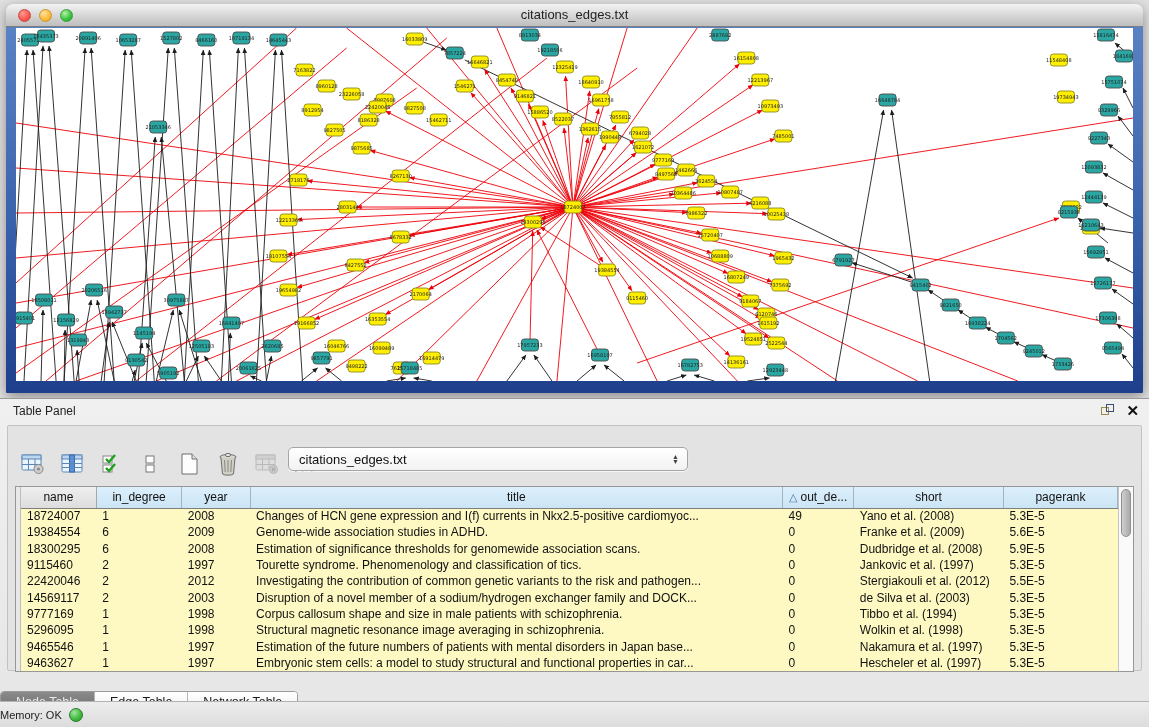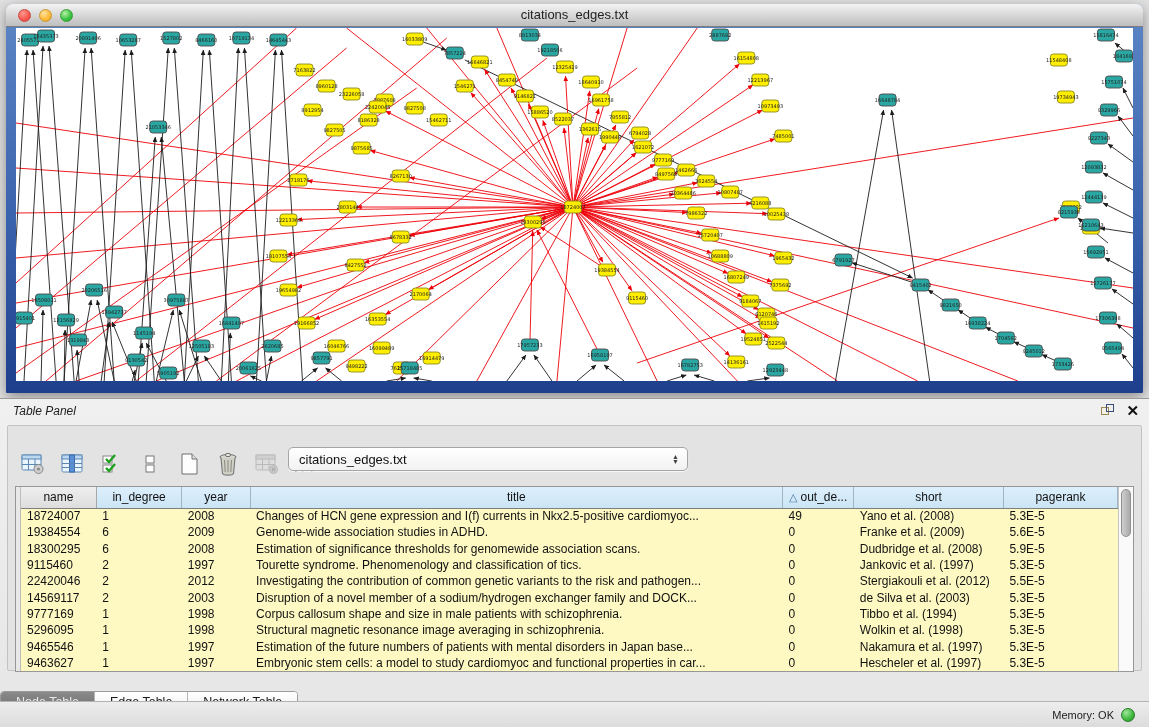--- a/index.html
+++ b/index.html
@@ -22,21 +22,21 @@
   .light.green  { background:radial-gradient(circle at 35% 30%, #b8f0a8, #36c13f 60%, #2aa32f); border:1px solid #36a136; }
   .win-title { position:absolute; left:0; right:0; top:3px; text-align:center;
                font-size:13px; color:#222; }
   .canvas { position:absolute; left:10px; right:10px; top:24px; bottom:12px; background:#fff; }
   .canvas svg { width:100%; height:100%; display:block; }
 
   
   .panel { position:absolute; left:0; top:398px; width:1149px; height:329px;
            background:linear-gradient(#f0f0f0,#e6e6e6); border-top:1px solid #9a9a9a; }
   .panel-titlebar { position:absolute; left:0; top:0; right:0; height:24px; }
-  .panel-title { position:absolute; left:13px; top:5px; font-size:12px; color:#222;font-style:italic; }
+  .panel-title { position:absolute; left:13px; top:5px; font-size:12px; color:#222; }
   .panel-controls { position:absolute; right:10px; top:4px; display:flex; gap:12px; align-items:center; }
   .float-icon { position:relative; width:13px; height:13px; }
   .float-icon .sq1 { position:absolute; left:0; top:3px; width:8px; height:8px; border:1.5px solid #9a8a55; background:#f4f0e4; }
   .float-icon .sq2 { position:absolute; left:5px; top:0; width:8px; height:8px; border:1.5px solid #3c4a78; background:transparent; }
   .close-x { font-size:15px; font-weight:bold; color:#111; line-height:15px; cursor:default; }
 
   .panel-body { position:absolute; left:7px; right:7px; top:26px; height:246px;
                 background:#e3e3e3; border:1px solid #c2c2c2; border-radius:2px; }
 
   .toolbar { position:absolute; top:22px; left:12px; right:10px; height:32px;
@@ -70,21 +70,21 @@
   .seg { display:flex; border:1px solid #9b9b9b; border-radius:4px; overflow:hidden;
          background:#fff; box-shadow:0 1px 0 rgba(255,255,255,.7); }
   .seg button { font-family:"Liberation Sans",sans-serif; font-size:12.5px; border:none;
                 background:linear-gradient(#ffffff,#eeeeee); padding:3px 15px 4px;
                 color:#1a1a1a; border-right:1px solid #b5b5b5; cursor:default; }
   .seg button:last-child { border-right:none; }
   .seg button.active { background:linear-gradient(#8a8a8a,#6d6d6d); color:#e8e8e8; }
 
   .statusbar { position:absolute; left:0; right:0; bottom:0; height:26px;
                background:linear-gradient(#ededed,#dcdcdc); border-top:1px solid #b3b3b3;
-               display:flex; align-items:center; justify-content:flex-end; padding-right:14px; gap:7px; }
+               display:flex; align-items:center; justify-content:flex-start; padding-right:14px; gap:7px; }
   .statusbar .mem { font-size:11px; color:#222; }
   .mem-dot { width:14px; height:14px; border-radius:50%;
              background:radial-gradient(circle at 35% 30%, #9fe69a, #3cb83c 60%, #2d9430);
              border:1px solid #2a7a2a; }
 </style>
 </head>
 <body>
 
 <div class="win">
   <div class="titlebar">
@@ -973,21 +973,21 @@
               <td>1997</td>
               <td>Estimation of the future numbers of patients with mental disorders in Japan base...</td>
               <td>0</td>
               <td>Nakamura et al. (1997)</td>
               <td>5.3E-5</td>
             </tr>
             <tr>
               <td>9463627</td>
               <td>1</td>
               <td>1997</td>
-              <td>Embryonic stem cells: a model to study cardiomyoc and functional properties in car...</td>
+              <td>Embryonic stem cells: a model to study structural and functional properties in car...</td>
               <td>0</td>
               <td>Hescheler et al. (1997)</td>
               <td>5.3E-5</td>
             </tr>
           </tbody>
       </table>
       <div class="vscroll">
         <div class="vthumb"></div>
       </div>
     </div>

